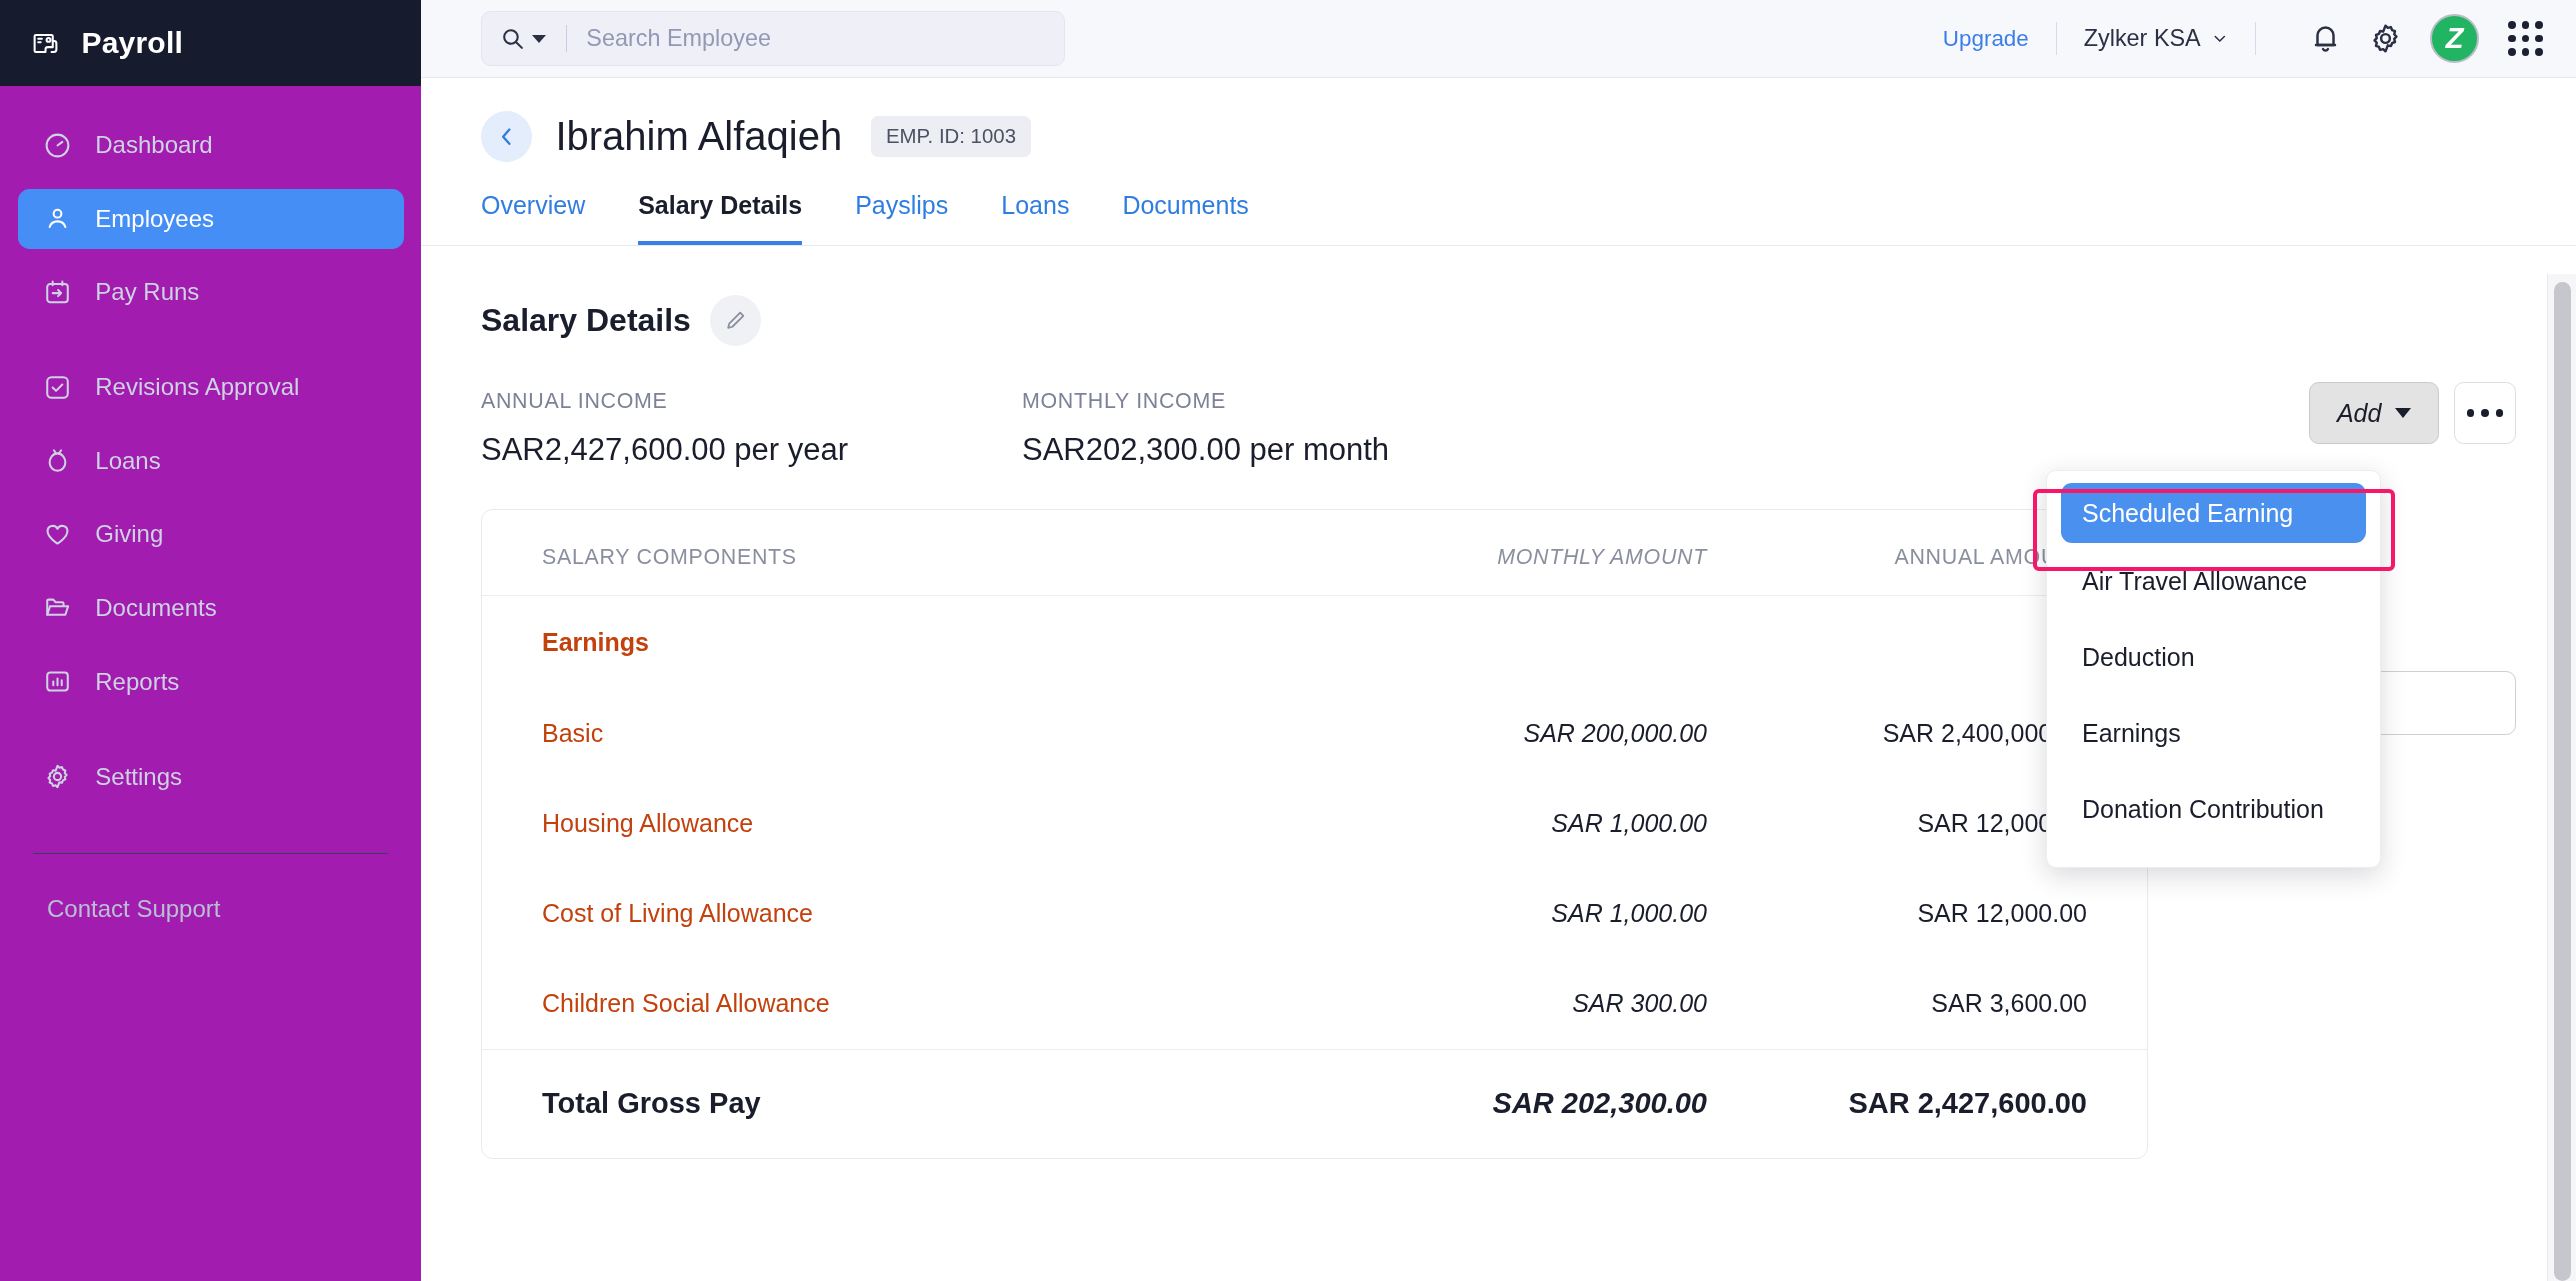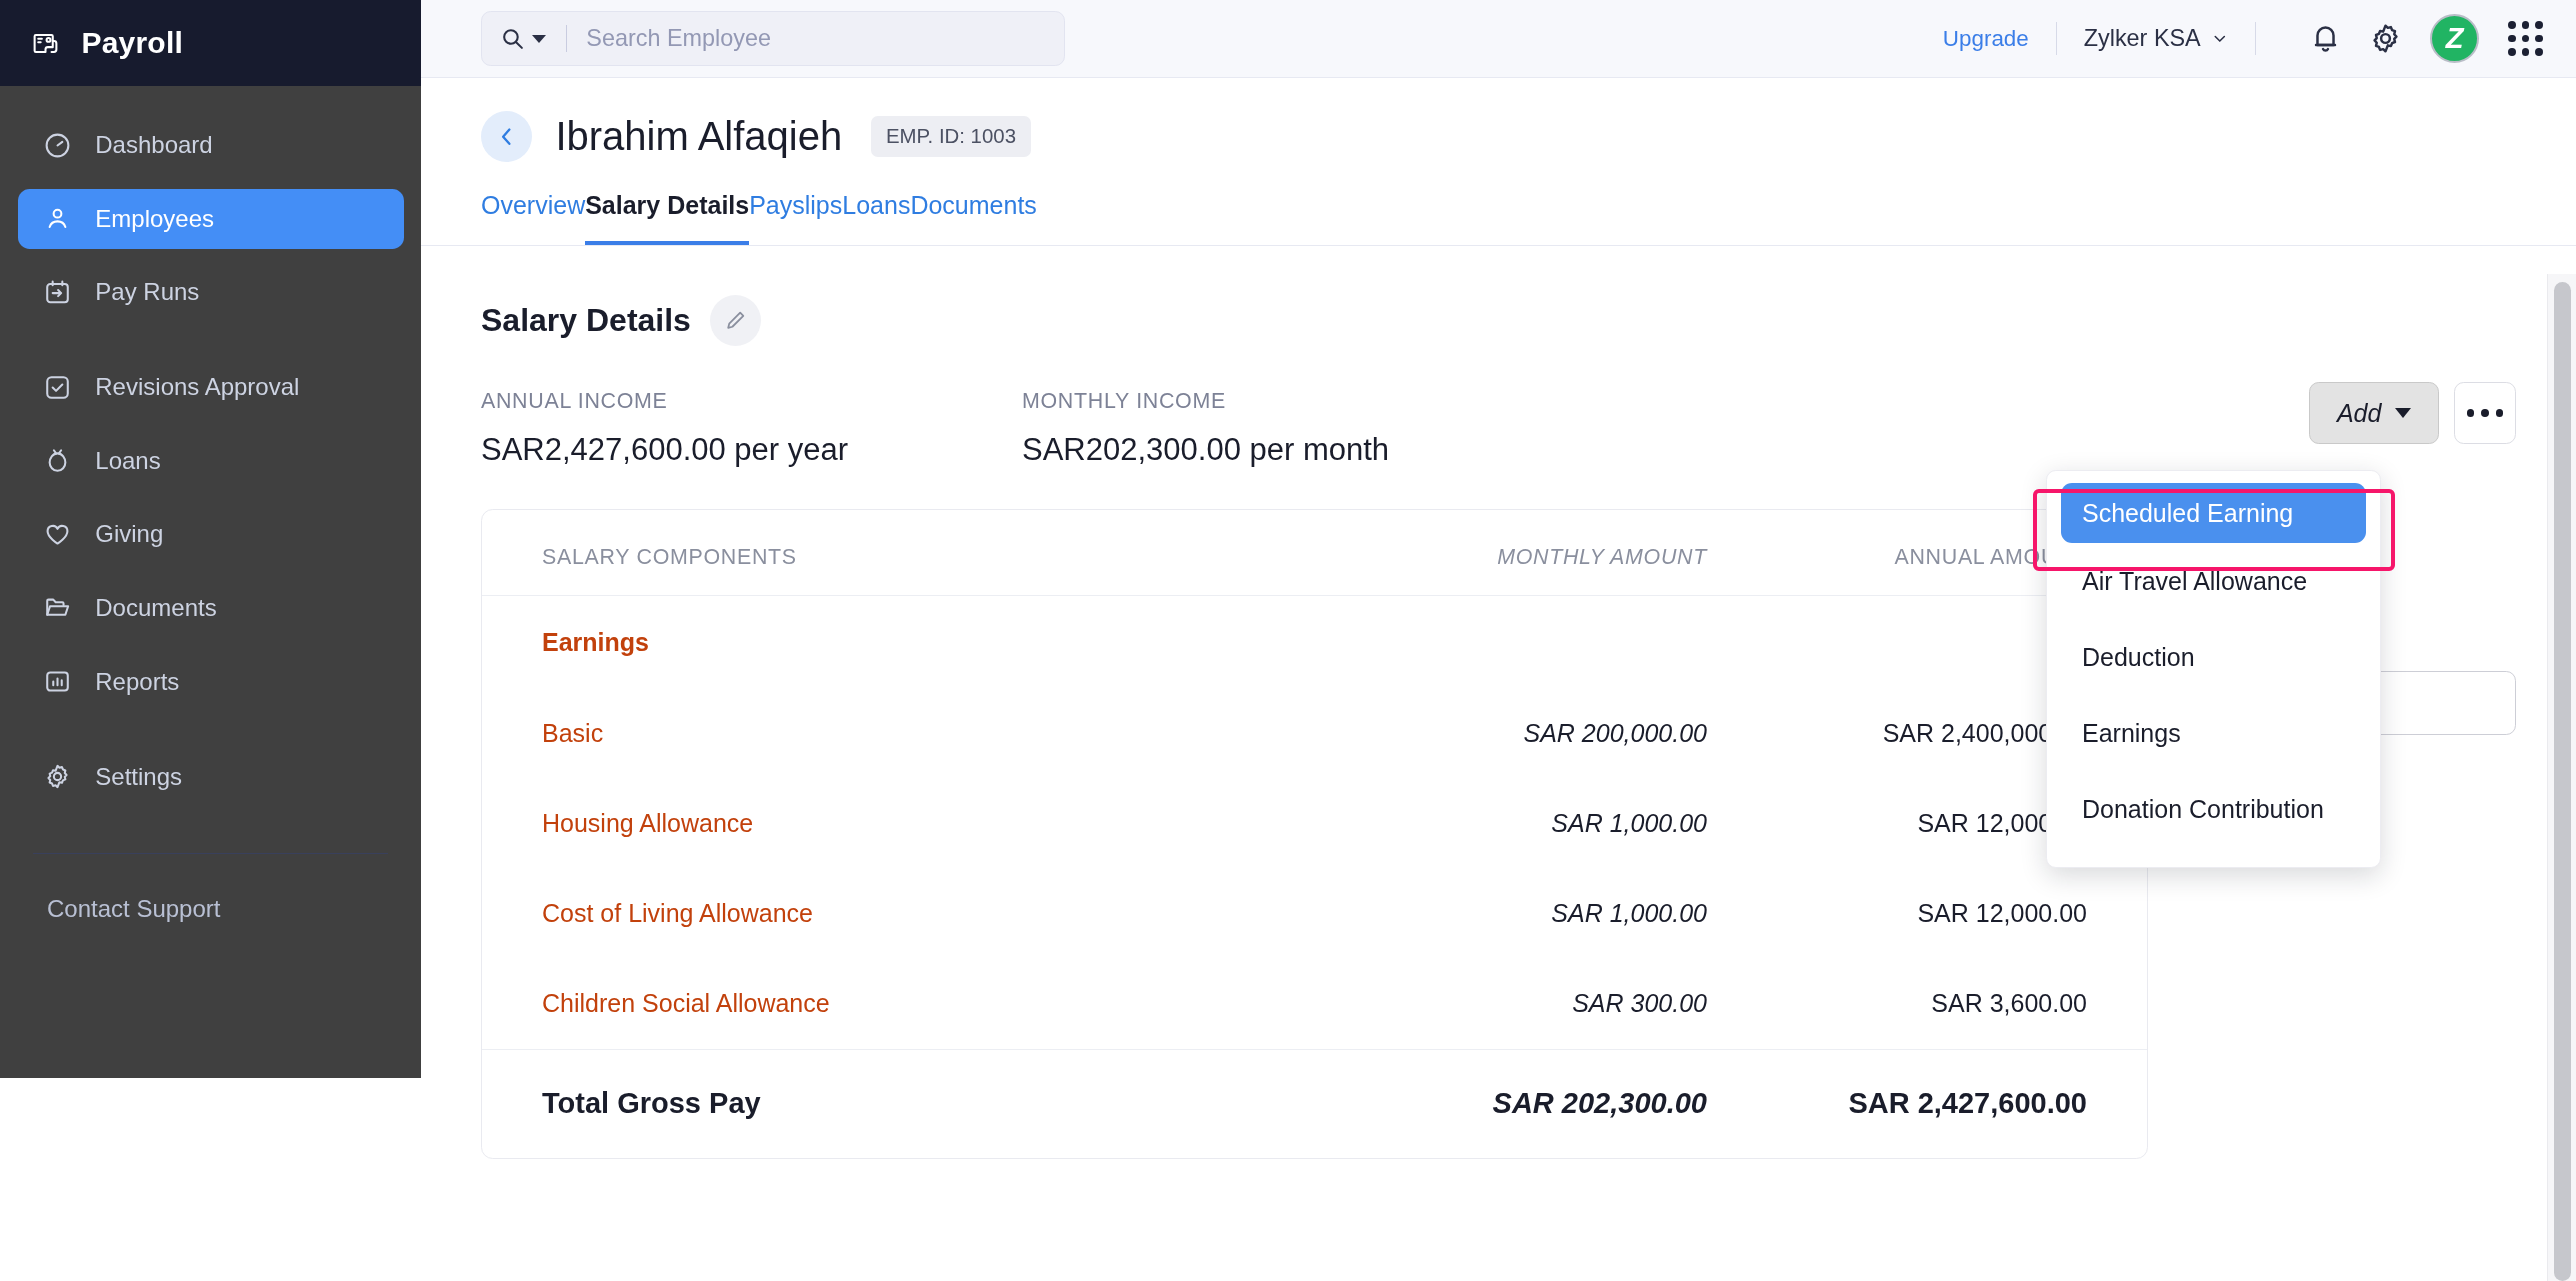--- a/index.html
+++ b/index.html
@@ -6,22 +6,22 @@
   html, body {
     width: 2576px; height: 1281px;
     font-family: "Liberation Sans", sans-serif;
     background: #ffffff;
     overflow: hidden;
   }
   .app { display: flex; width: 2576px; height: 1281px; position: relative; }
 
   
   .sidebar {
-    width: 421px; height: 1078px;
-    background: #404040;
+    width: 421px; height: 1281px;
+    background: #a21caf;
     flex: 0 0 421px;
     position: relative;
     display: flex; flex-direction: column;
   }
   .sb-brand {
     height: 86px;
     background: #171b2e;
     display: flex; align-items: center;
     padding-left: 29px;
     gap: 19.5px;
@@ -106,21 +106,21 @@
     width: 51px; height: 51px; border-radius: 50%;
     background: #e3edfb; color:#2f7de1;
     display:flex; align-items:center; justify-content:center;
   }
   .back-btn svg { width: 21.4px; height: 21.4px; display:block;}
   .emp-name { font-size: 40px; color:#1a1d2b; font-weight: 400; }
   .emp-badge {
     background: #edeef3; color:#4c5163; font-size: 20.4px;
     padding: 8.8px 14.6px; border-radius: 6.8px; margin-left: 5.8px;
   }
-  .tabs { display: flex; margin-top: 29px; }
+  .tabs { display: flex; gap: 53px; margin-top: 29px; }
   .tab {
     font-size: 25px; color: #2f7de1; padding-bottom: 21.4px;
     border-bottom: 4.9px solid transparent;
   }
   .tab.active { color: #1a1d2b; font-weight: 700; border-bottom-color: #3b7ee8; }
 
   
   .content { padding: 49px 60px 0 60px; position: relative; flex: 1 1 auto;}
   .sec-row { display: flex; align-items: center; gap: 19.5px; }
   .sec-title { font-size: 32px; font-weight: 700; color:#1a1d2b; }

